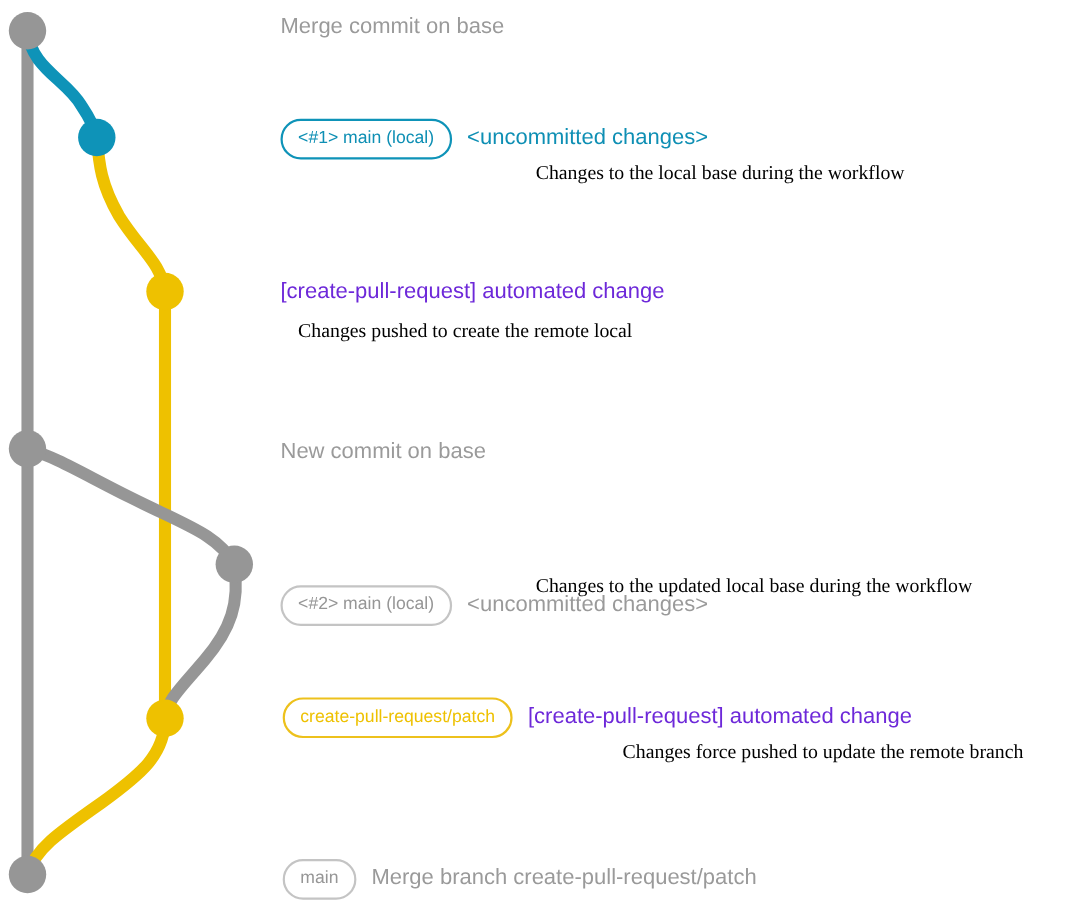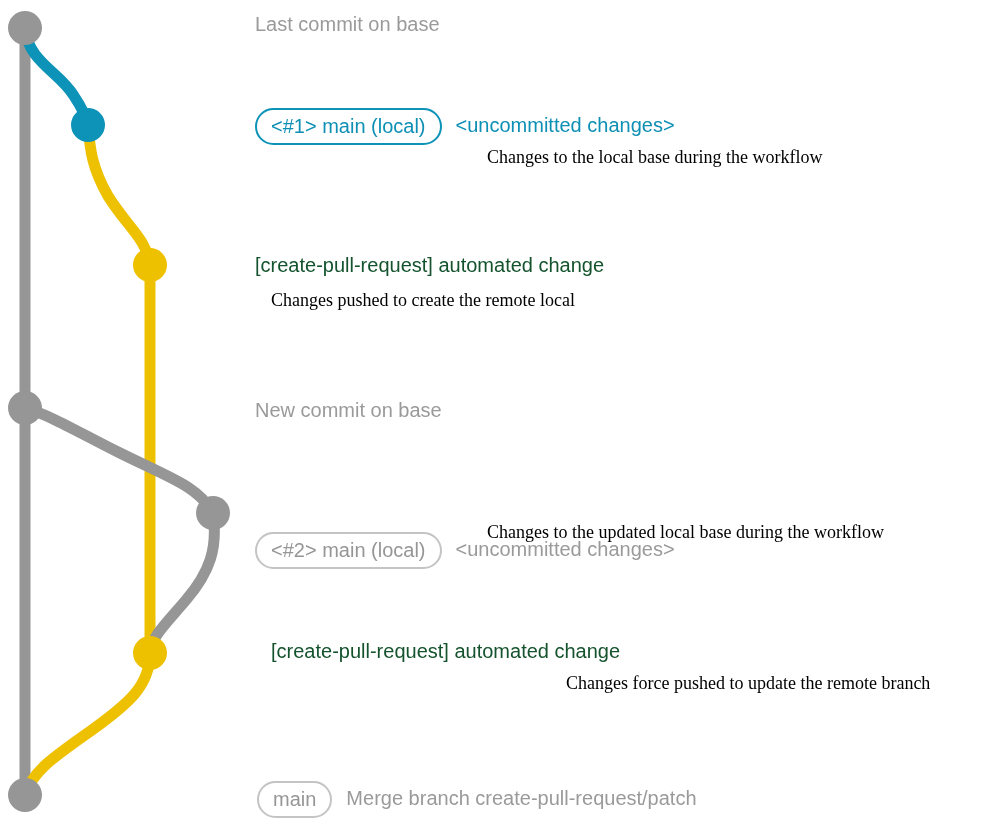--- a/index.html
+++ b/index.html
@@ -29,38 +29,38 @@
     display: flex;
     align-items: flex-start;
   }
 
   
   .pill {
     display: inline-block;
     border-radius: 999px;
     border: 2px solid #0c4a6e;
     padding: 5px 14px 6px 14px;
-    font-size: 20px;
+    font-size: 16px;
     line-height: 22px;
     white-space: nowrap;
     background: #ffffff;
     box-sizing: border-box;
   }
   .pill.teal   { border-color: #0e93b8; color: #0e8fb4; }
   .pill.yellow { border-color: #edc11c; color: #eec100; }
   .pill.gray   { border-color: #c4c4c4; color: #969696; }
 
   
   .subject {
     font-size: 20px;
     line-height: 24px;
     white-space: nowrap;
   }
   .subject.teal   { color: #0e8fb4; }
-  .subject.yellow { color: #14532d; }
+  .subject.yellow { color: #6d28d9; }
   .subject.gray   { color: #9a9a9a; }
 
   
   .desc {
     position: absolute;
     font-family: Liberation Serif, serif;
     font-size: 18px;
     line-height: 22px;
     color: #000000;
     white-space: nowrap;
@@ -94,21 +94,21 @@
     <circle cx="88" cy="125" r="17" fill="#0e93b8"></circle>
     <circle cx="150" cy="265" r="17" fill="#eec100"></circle>
     <circle cx="25" cy="408" r="17" fill="#969696"></circle>
     <circle cx="213" cy="513" r="17" fill="#969696"></circle>
     <circle cx="150" cy="653" r="17" fill="#eec100"></circle>
     <circle cx="25" cy="795" r="17" fill="#969696"></circle>
   </g>
 </svg>
 
 <div class="row" style="left:255px; top:12px;">
-  <span class="subject gray">Last commit on base</span>
+  <span class="subject gray">Merge commit on base</span>
 </div>
 
 <div class="row" style="left:255px; top:108px;">
   <span class="pill teal">&lt;#1&gt; main (local)</span>
   <span class="pill-gap"></span>
   <span class="subject teal" style="padding-top:5px;">&lt;uncommitted changes&gt;</span>
 </div>
 <div class="desc" style="left:487px; top:146px;">Changes to the local base during the workflow</div>
 
 <div class="row" style="left:255px; top:253px;">
@@ -121,20 +121,21 @@
 </div>
 
 <div class="row" style="left:255px; top:496px;margin-top:36px;">
   <span class="pill gray">&lt;#2&gt; main (local)</span>
   <span class="pill-gap"></span>
   <span class="subject gray" style="padding-top:5px;">&lt;uncommitted changes&gt;</span>
 </div>
 <div class="desc" style="left:487px; top:521px;">Changes to the updated local base during the workflow</div>
 
 <div class="row" style="left:257px; top:634px;">
+  <span class="pill yellow">create-pull-request/patch</span>
   <span class="pill-gap"></span>
   <span class="subject yellow" style="padding-top:5px;">[create-pull-request] automated change</span>
 </div>
 <div class="desc" style="left:566px; top:672px;">Changes force pushed to update the remote branch</div>
 
 <div class="row" style="left:257px; top:781px;">
   <span class="pill gray">main</span>
   <span class="pill-gap"></span>
   <span class="subject gray" style="padding-top:5px;">Merge branch create-pull-request/patch</span>
 </div>

